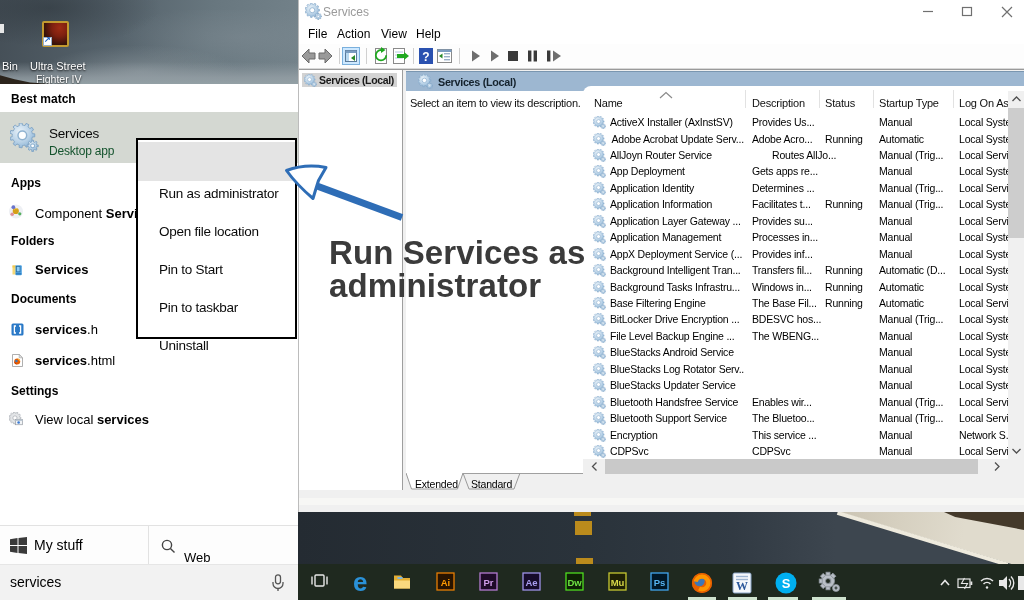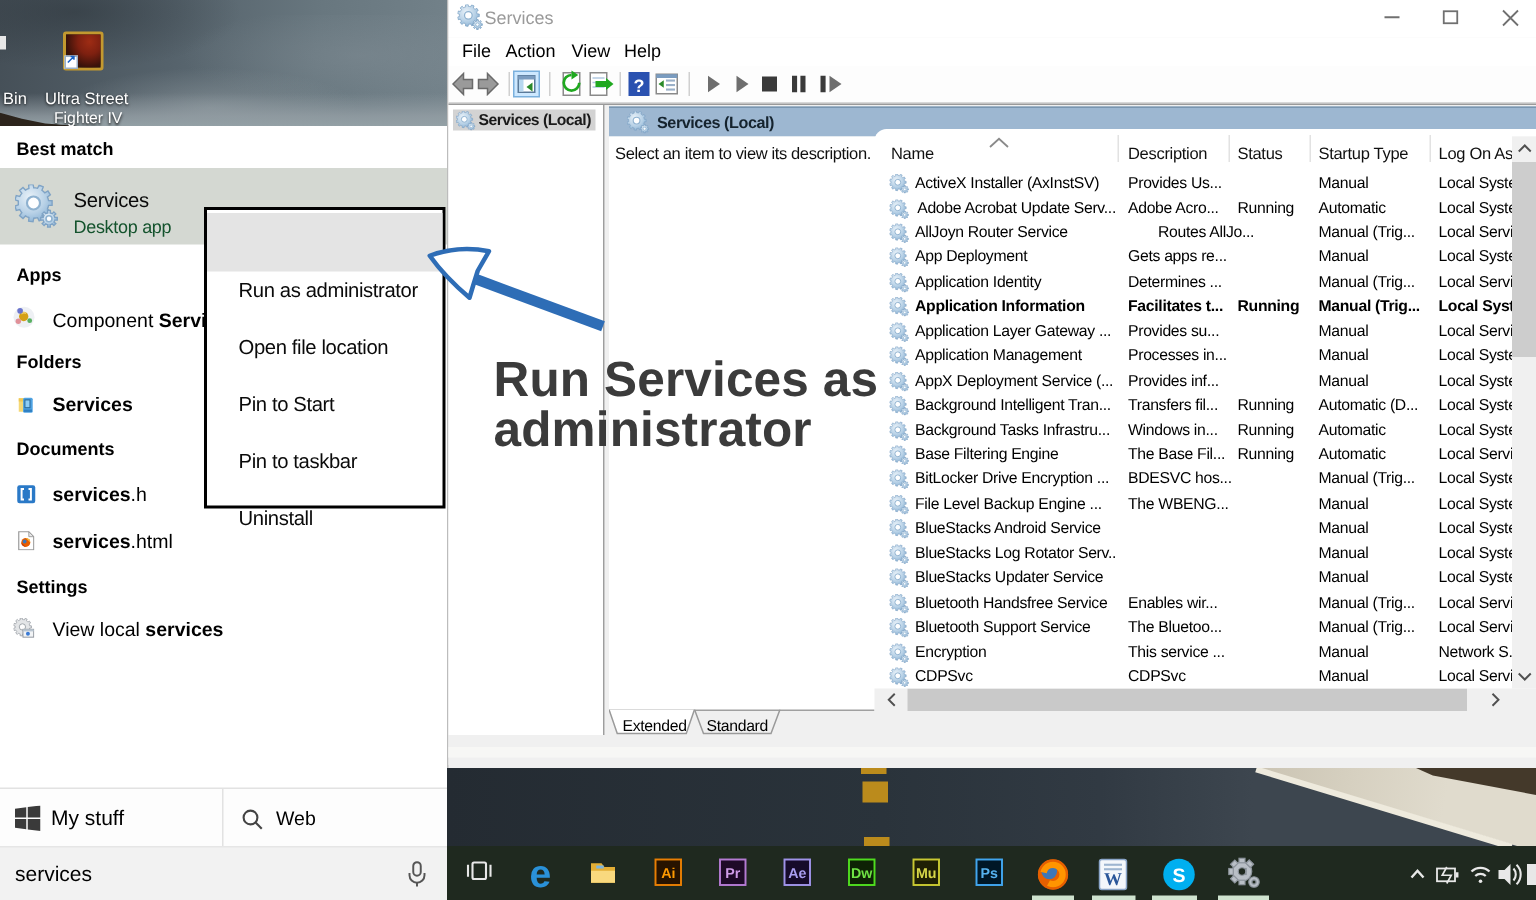--- a/index.html
+++ b/index.html
@@ -345,21 +345,21 @@
       <div class="row" style="top:93.8px;">
             <svg class="gear12" viewBox="0 0 16 16">
               <use href="#gearsym"></use>
             </svg>
             <span style="left:27px; width:134px; overflow:hidden;">Application Identity</span>
             <span style="left:169px;">Determines ...</span>
             <span style="left:242px;"></span>
             <span style="left:296px;">Manual (Trig...</span>
             <span style="left:376px; width:49px; overflow:hidden;">Local Servic</span>
           </div>
-      <div class="row" style="top:110.2px;font-weight:bold;">
+      <div class="row" style="top:110.2px;">
             <svg class="gear12" viewBox="0 0 16 16">
               <use href="#gearsym"></use>
             </svg>
             <span style="left:27px; width:134px; overflow:hidden;">Application Information</span>
             <span style="left:169px;">Facilitates t...</span>
             <span style="left:242px;">Running</span>
             <span style="left:296px;">Manual (Trig...</span>
             <span style="left:376px; width:49px; overflow:hidden;">Local Syste</span>
           </div>
       <div class="row" style="top:126.7px;">
@@ -594,21 +594,21 @@
         <polygon points="0,2.2 7.5,1.1 7.5,8 0,8" fill="#3a3a3a"></polygon>
         <polygon points="8.5,1 17,0 17,8 8.5,8" fill="#3a3a3a"></polygon>
         <polygon points="0,9 7.5,9 7.5,15.9 0,14.8" fill="#3a3a3a"></polygon>
         <polygon points="8.5,9 17,9 17,17 8.5,16" fill="#3a3a3a"></polygon>
       </svg>
       <span style="position:absolute; left:34px; top:11px; font-size:14px;">My stuff</span>
       <svg style="position:absolute; left:160px; top:12px;" width="16" height="16" viewBox="0 0 16 16">
         <circle cx="7" cy="7" r="4.6" fill="none" stroke="#444" stroke-width="1.4"></circle>
         <line x1="10.4" y1="10.4" x2="14.5" y2="14.5" stroke="#444" stroke-width="1.4"></line>
       </svg>
-      <span style="position:absolute; left:184px; top:12px;text-align:right;">Web</span>
+      <span style="position:absolute; left:184px; top:24px;text-align:right;">Web</span>
       <div class="div"></div>
     </div>
     <div id="searchrow">
       <span style="position:absolute; left:10px; top:9px; font-size:14px;">services</span>
       <svg style="position:absolute; left:272px; top:9px;" width="12" height="18" viewBox="0 0 12 18">
         <rect x="3.5" y="0.8" width="5" height="9" rx="2.5" fill="none" stroke="#555" stroke-width="1.3"></rect>
         <path d="M1,8 L1,9.5 A5,5 0 0 0 11,9.5 L11,8" fill="none" stroke="#555" stroke-width="1.3"></path>
         <line x1="6" y1="14.5" x2="6" y2="17" stroke="#555" stroke-width="1.3"></line>
       </svg>
     </div>

